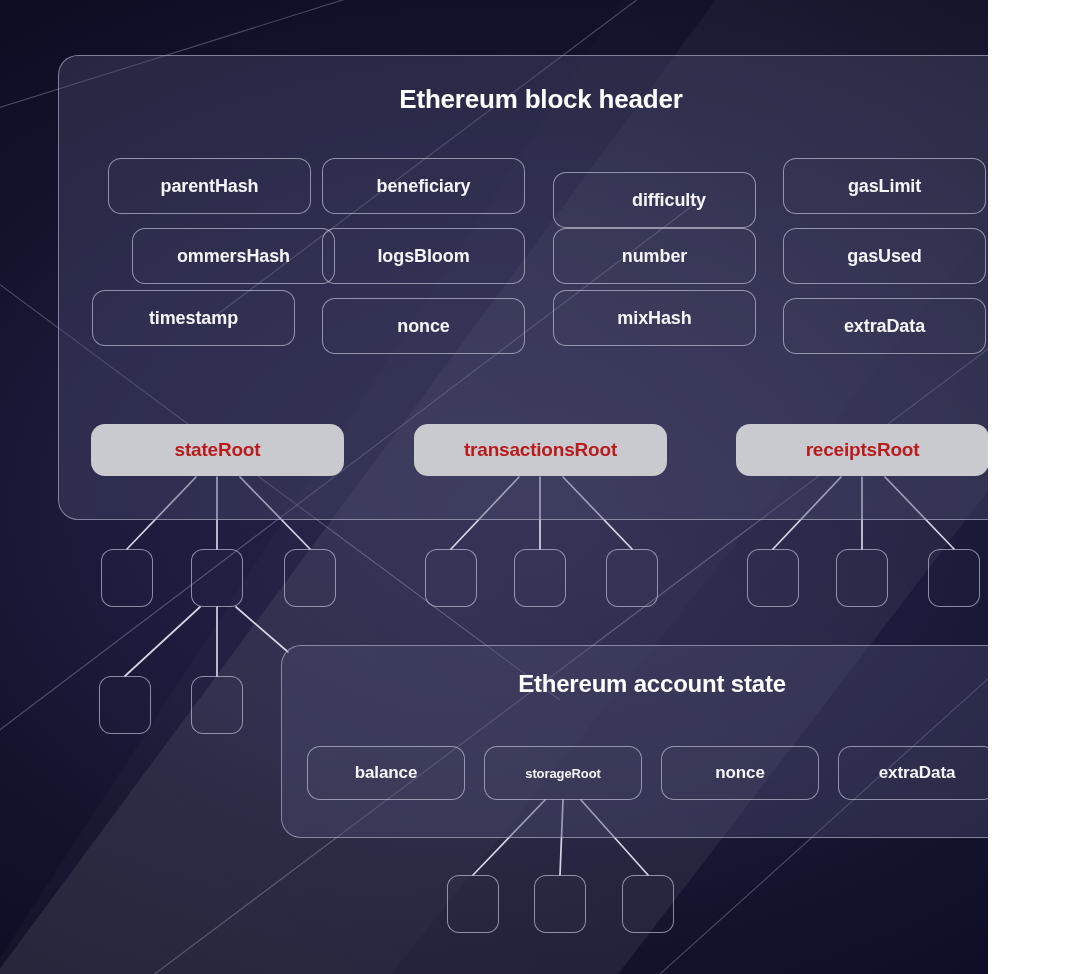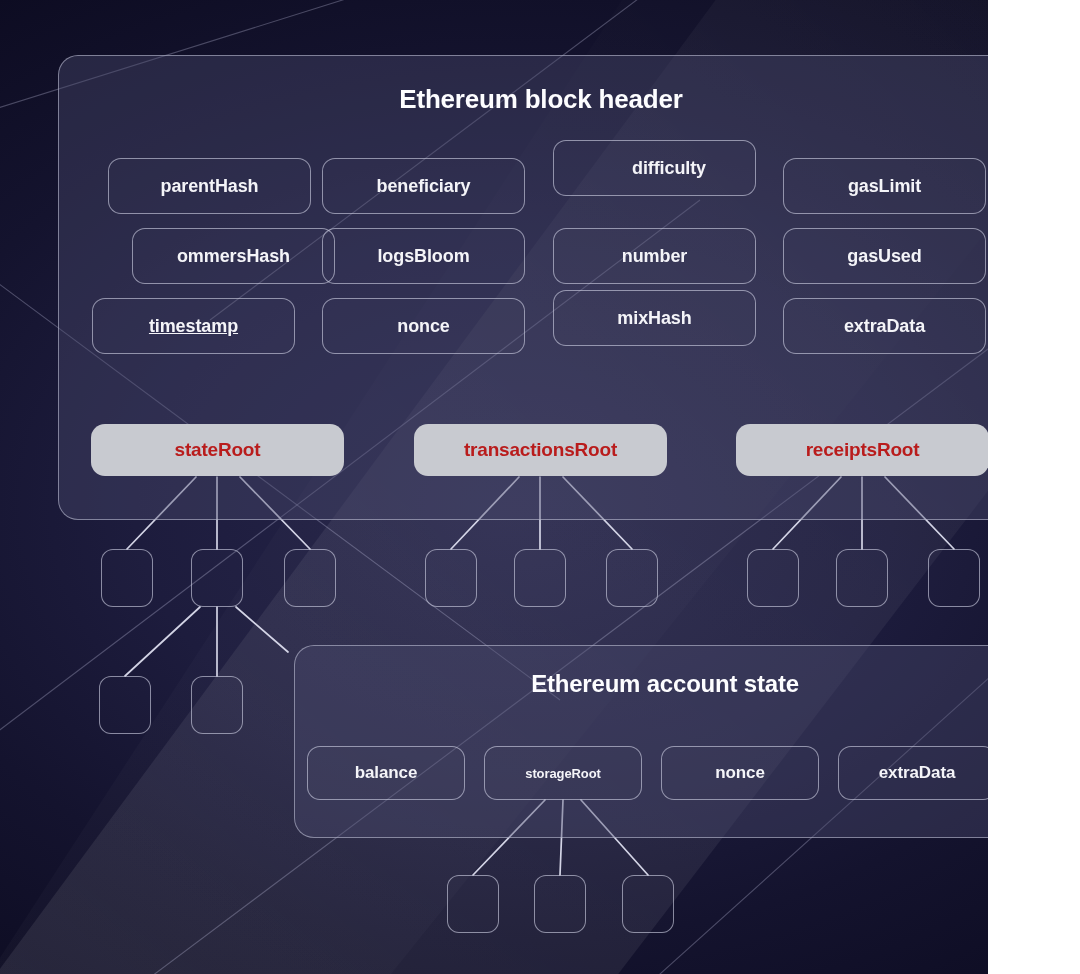--- a/index.html
+++ b/index.html
@@ -21,21 +21,21 @@
   #bg-deco svg { position: absolute; inset: 0; width: 1080px; height: 974px; display:block; }
 
   
   .panel {
     position: absolute;
     border: 1px solid rgba(200,202,222,0.55);
     border-radius: 20px;
     background: rgba(74,74,110,0.40);
   }
   #panel-header { left: 58px; top: 55px; width: 966px; height: 465px; }
-  #panel-account { left: 294px; top: 645px; width: 742px; height: 193px; }
+  #panel-account { left: 281px; top: 645px; width: 742px; height: 193px; }
 
   .panel-title {
     position: absolute;
     left: 0; right: 0;
     text-align: center;
     color: #fdfdff;
     font-weight: bold;
     letter-spacing: -0.2px;
   }
   #panel-header .panel-title { top: 28px; font-size: 26px; }
@@ -127,27 +127,27 @@
         <line x1="563" y1="800" x2="560" y2="875"></line>
         <line x1="581" y1="800" x2="648" y2="875"></line>
       </g>
   </svg>
 
   <div class="panel" id="panel-header">
     <div class="panel-title">Ethereum block header</div>
     <div id="header-fields">
         <div class="pill" style="left: 33px; top: 102px; width: 203px; height: 56px; margin-left: 16px;">parentHash</div>
         <div class="pill" style="left: 263px; top: 102px; width: 203px; height: 56px;">beneficiary</div>
-        <div class="pill" style="left: 494px; top: 84px; width: 203px; height: 56px; padding-left: 29px;">difficulty</div>
+        <div class="pill" style="left: 494px; top: 116px; width: 203px; height: 56px; padding-left: 29px;">difficulty</div>
         <div class="pill" style="left: 724px; top: 102px; width: 203px; height: 56px;">gasLimit</div>
         <div class="pill" style="left: 33px; top: 172px; width: 203px; height: 56px; margin-left: 40px;">ommersHash</div>
         <div class="pill" style="left: 263px; top: 172px; width: 203px; height: 56px;">logsBloom</div>
         <div class="pill" style="left: 494px; top: 172px; width: 203px; height: 56px;">number</div>
         <div class="pill" style="left: 724px; top: 172px; width: 203px; height: 56px;">gasUsed</div>
-        <div class="pill" style="left: 33px; top: 242px; width: 203px; height: 56px; text-decoration: underline;">timestamp</div>
+        <div class="pill" style="left: 33px; top: 234px; width: 203px; height: 56px;">timestamp</div>
         <div class="pill" style="left: 263px; top: 242px; width: 203px; height: 56px;">nonce</div>
         <div class="pill" style="left: 494px; top: 234px; width: 203px; height: 56px;">mixHash</div>
         <div class="pill" style="left: 724px; top: 242px; width: 203px; height: 56px;">extraData</div>
       </div>
   </div>
 
   <div id="root-pills">
       <div class="root-pill" style="left: 91px; top: 424px; width: 253px; height: 52px;">stateRoot</div>
       <div class="root-pill" style="left: 414px; top: 424px; width: 253px; height: 52px;">transactionsRoot</div>
       <div class="root-pill" style="left: 736px; top: 424px; width: 253px; height: 52px;">receiptsRoot</div>

